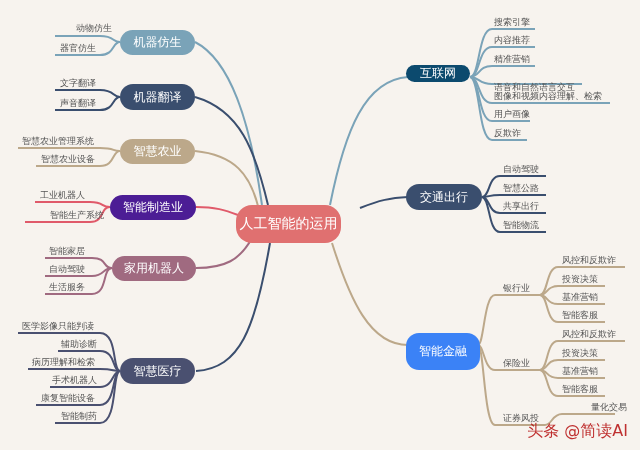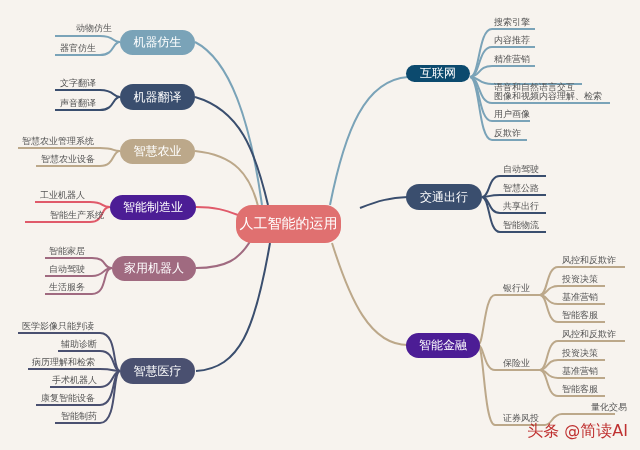--- a/index.html
+++ b/index.html
@@ -116,21 +116,21 @@
 <div class="node" style="left:120px; top:358px; width:75px; height:26px; background:#4a5070;">
   <span>智慧医疗</span>
 </div>
 
 <div class="node" style="left:406px; top:65px; width:64px; height:17px; background:#0c4a6e;">
   <span>互联网</span>
 </div>
 <div class="node" style="left:406px; top:184px; width:76px; height:26px; background:#3a4e6e;">
   <span>交通出行</span>
 </div>
-<div class="node" style="left:406px; top:333px; width:74px; height:25px; background:#4c1d95;">
+<div class="node" style="left:406px; top:333px; width:74px; height:37px; background:#3b82f6;">
   <span>智能金融</span>
 </div>
 
 <span class="leaf" style="left:76px; top:23px;">动物仿生</span>
 <span class="leaf" style="left:60px; top:43px;">器官仿生</span>
 
 <span class="leaf" style="left:60px; top:78px;">文字翻译</span>
 <span class="leaf" style="left:60px; top:98px;">声音翻译</span>
 
 <span class="leaf" style="left:22px; top:136px;">智慧农业管理系统</span>

